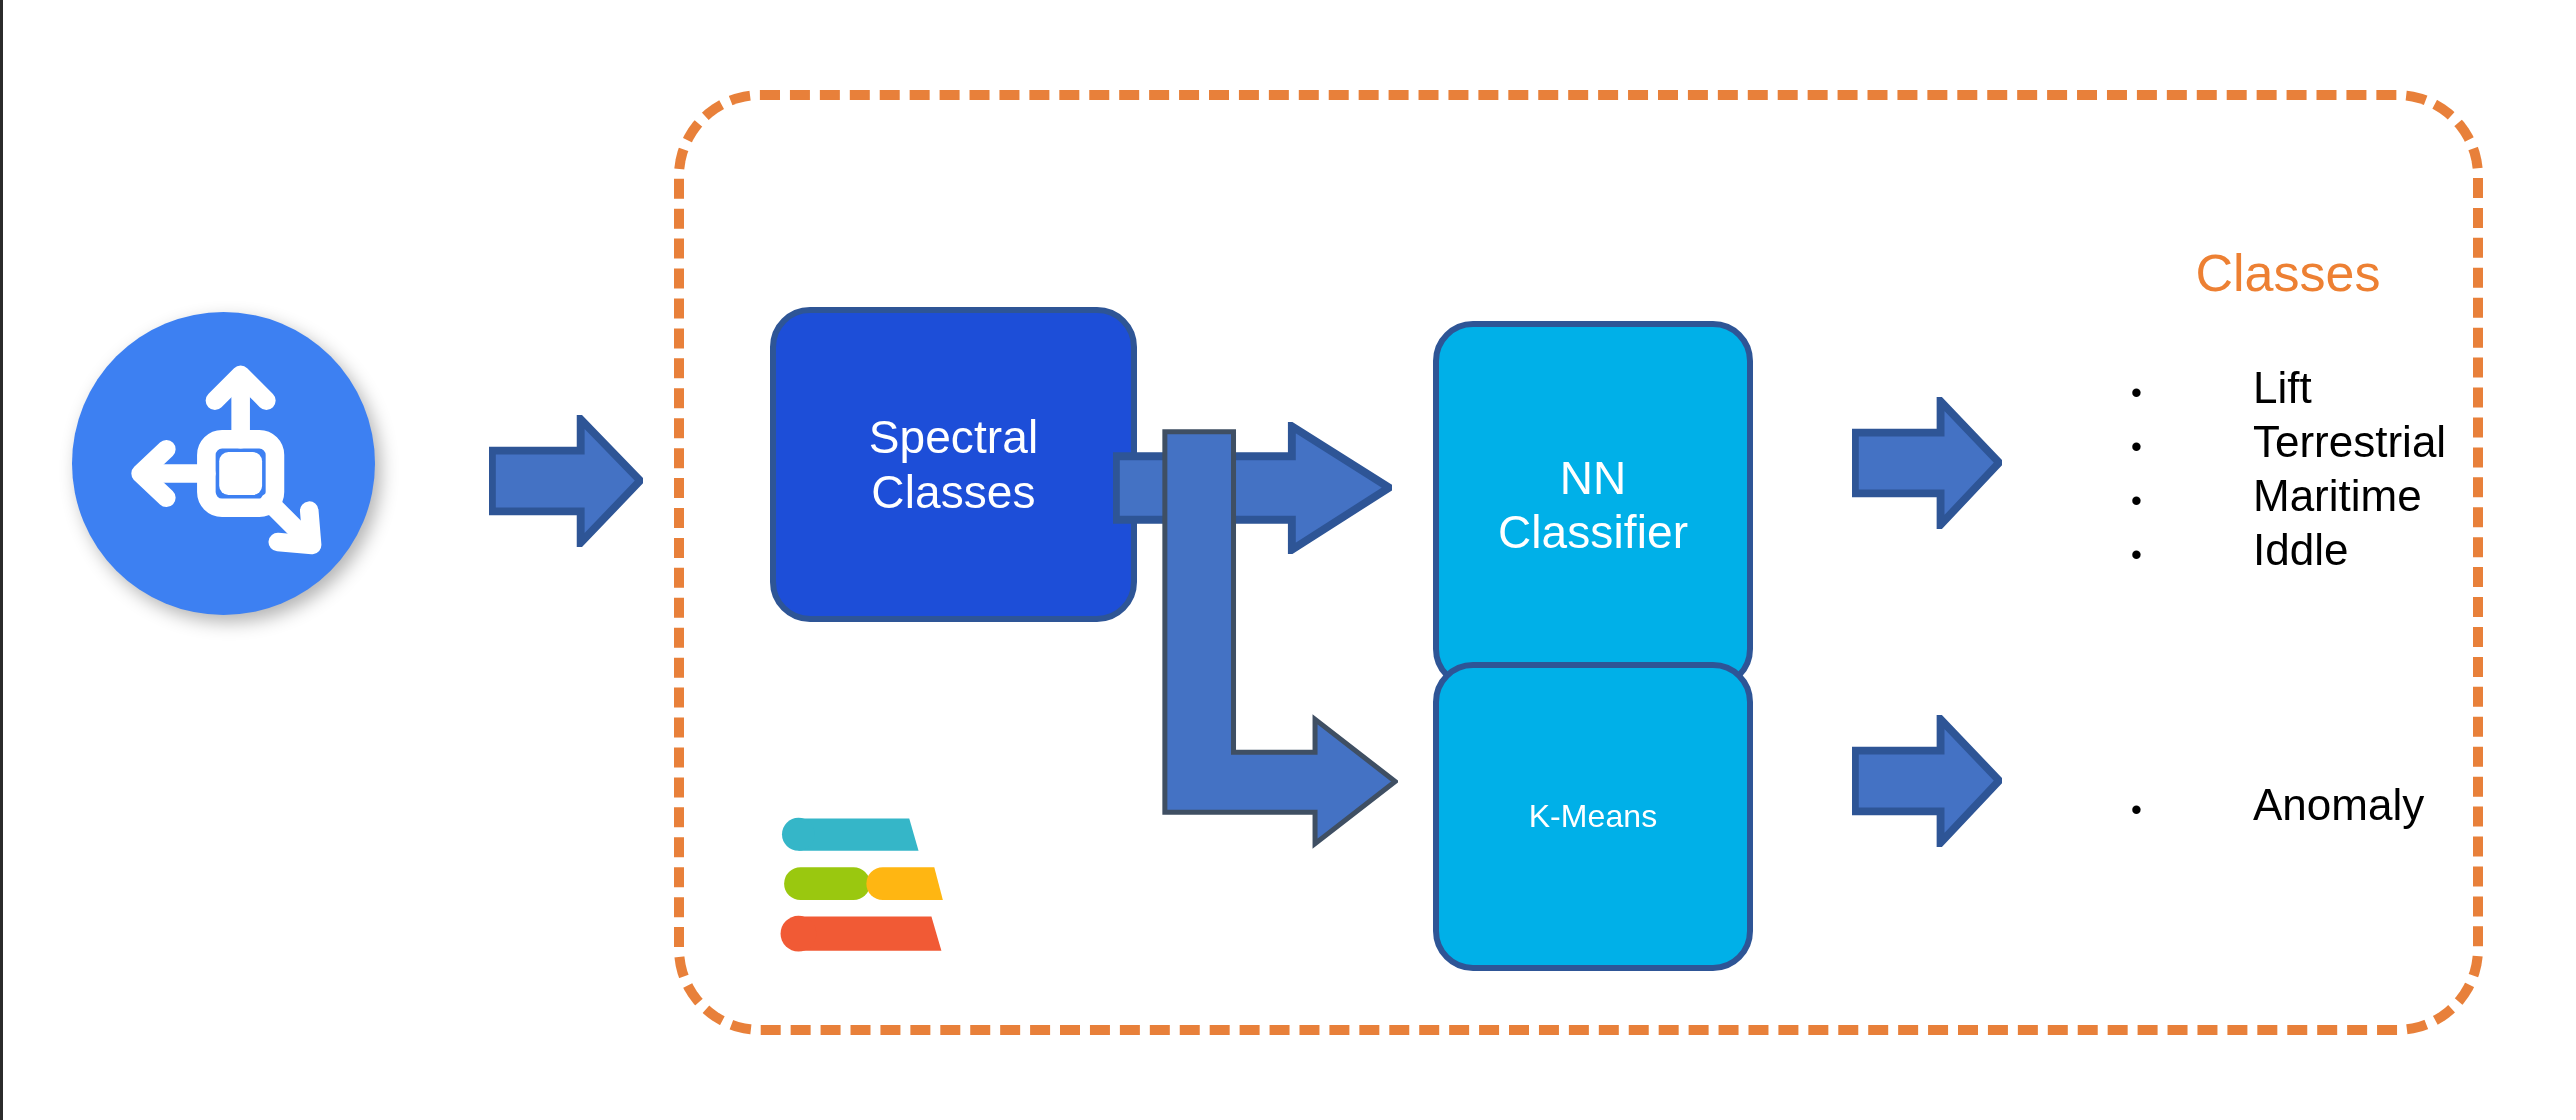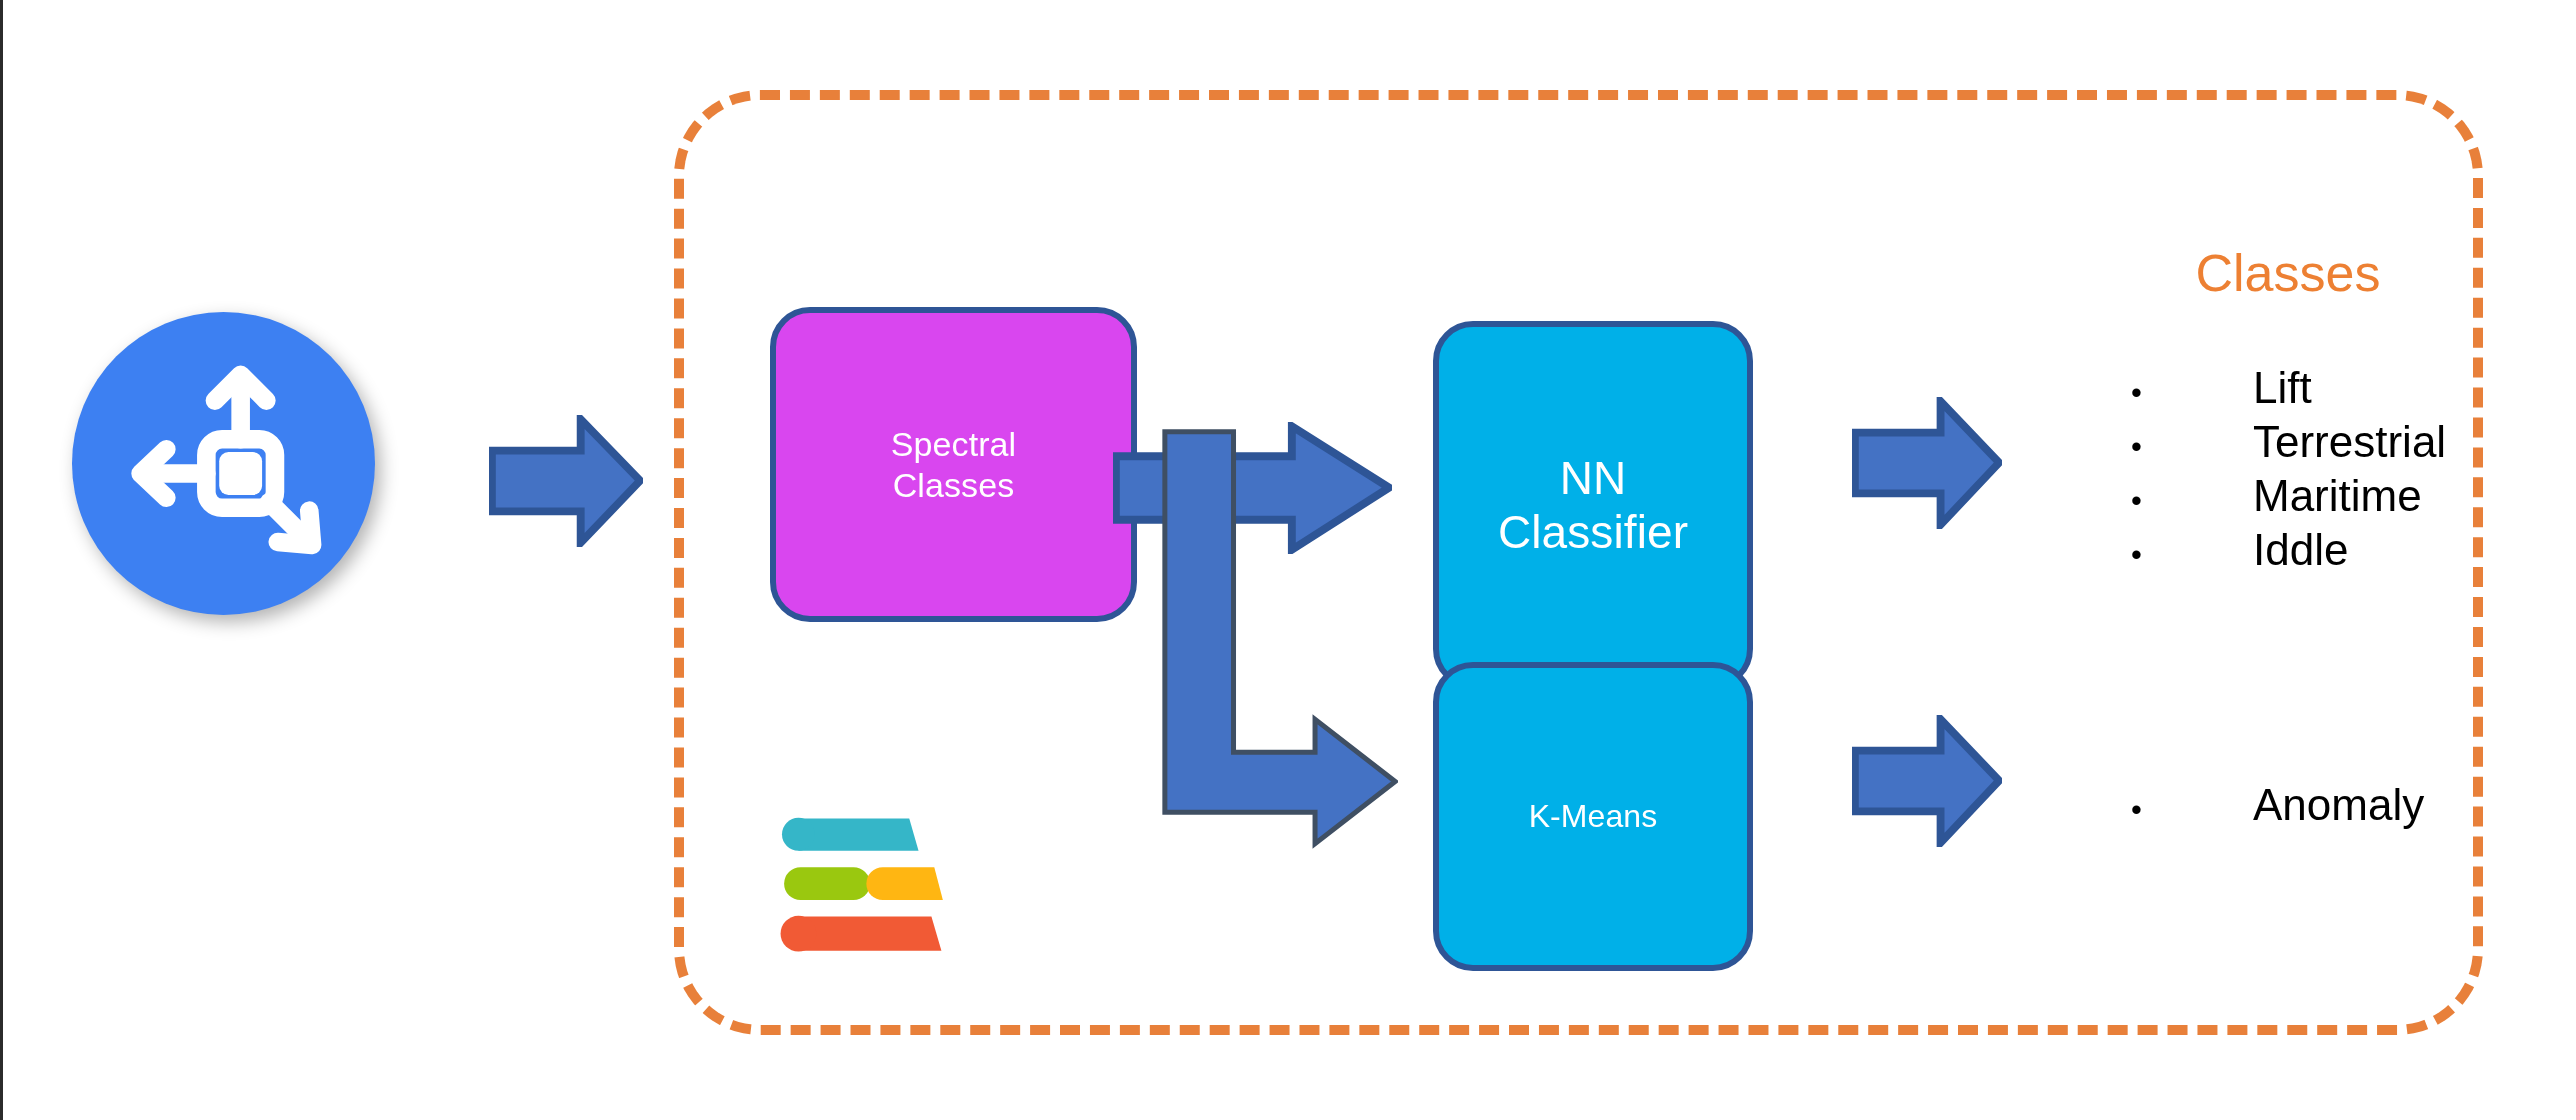--- a/index.html
+++ b/index.html
@@ -52,22 +52,22 @@
     display: flex;
     align-items: center;
     justify-content: center;
     text-align: center;
     color: #ffffff;
     line-height: 1.18;
     letter-spacing: 0.1px;
   }
   #box-spectral {
     left: 767px; top: 307px; width: 367px; height: 315px;
-    background: #d946ef;
-    font-size: 34px;
+    background: #1d4ed8;
+    font-size: 46px;
   }
   #box-nn {
     left: 1430px; top: 321px; width: 320px; height: 368px;
     background: #00b0e8;
     font-size: 46px;
   }
   #box-kmeans {
     left: 1430px; top: 662px; width: 320px; height: 309px;
     background: #00b0e8;
     font-size: 32px;

